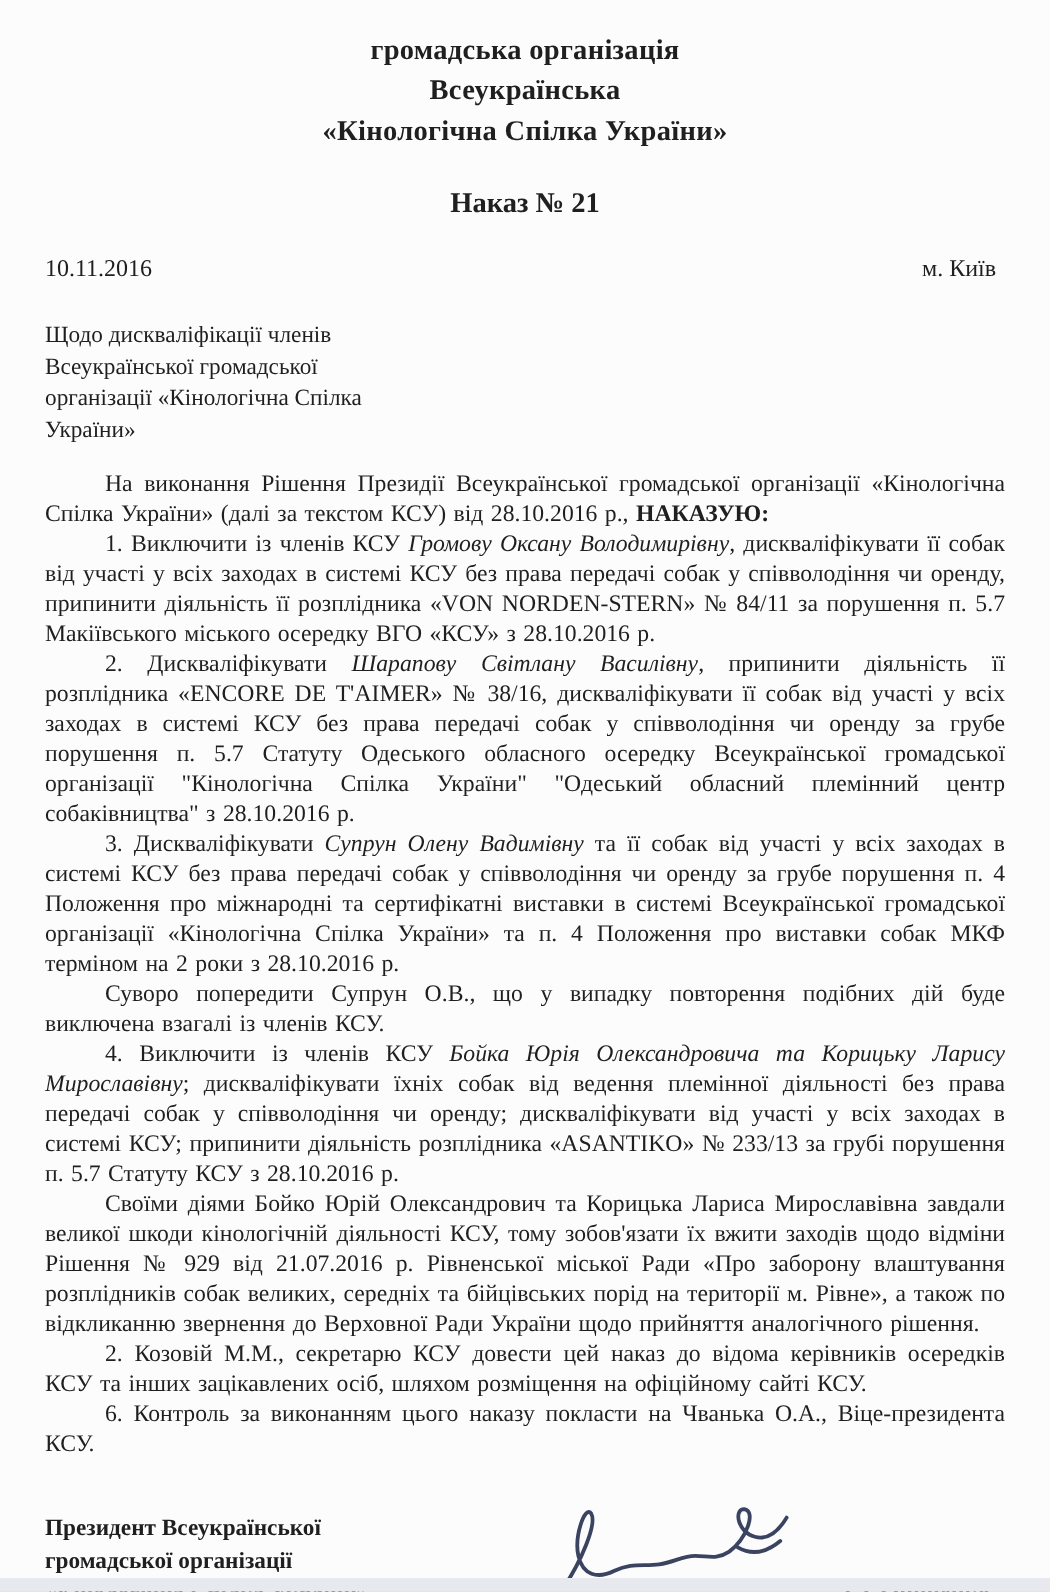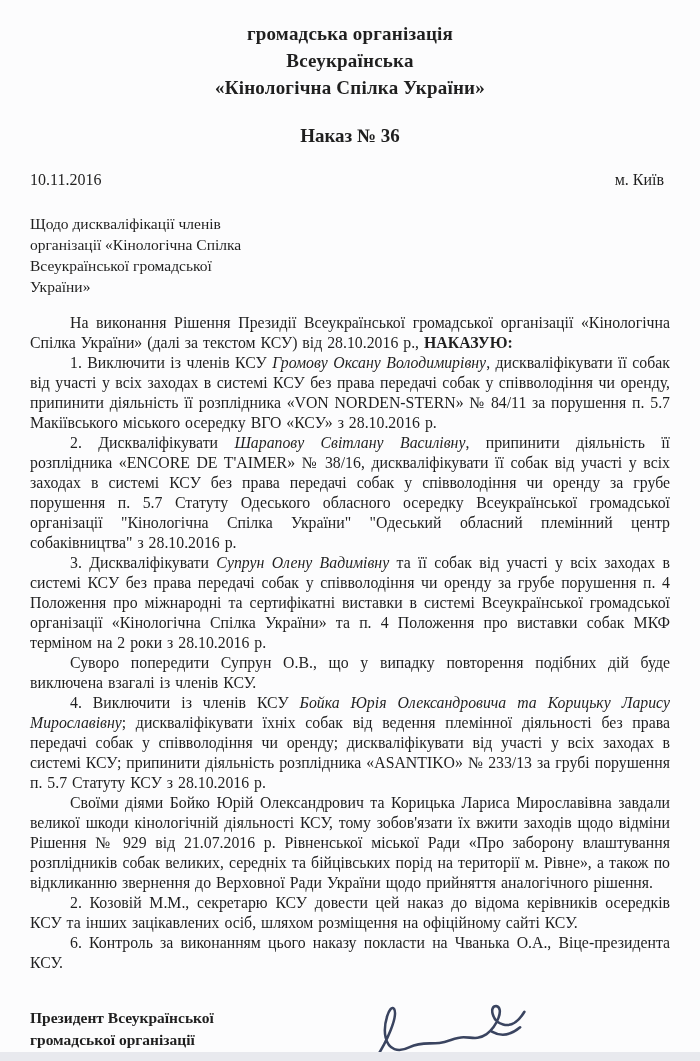--- a/index.html
+++ b/index.html
@@ -95,31 +95,31 @@
 <body>
 
 <div class="page">
 
   <div class="org-header">
     <div class="org-line">громадська організація</div>
     <div class="org-line">Всеукраїнська</div>
     <div class="org-line">«Кінологічна Спілка України»</div>
   </div>
 
-  <div class="order-title">Наказ № 36</div>
+  <div class="order-title">Наказ № 21</div>
 
   <div class="date-row">
     <span class="date">10.11.2016</span>
     <span class="place">м. Київ</span>
   </div>
 
   <div class="subject">
     <div>Щодо дискваліфікації членів</div>
+    <div>Всеукраїнської громадської</div>
     <div>організації «Кінологічна Спілка</div>
-    <div>Всеукраїнської громадської</div>
     <div>України»</div>
   </div>
 
   <div class="order-body">
       <p class="para"><span>На виконання Рішення Президії Всеукраїнської громадської організації «Кінологічна Спілка України» (далі за текстом КСУ) від 28.10.2016 р., </span><span class="seg-bold">НАКАЗУЮ:</span></p>
       <p class="para"><span>1. Виключити із членів КСУ </span><span class="seg-italic">Громову Оксану Володимирівну</span><span>, дискваліфікувати її собак від участі у всіх заходах в системі КСУ без права передачі собак у співволодіння чи оренду, припинити діяльність її розплідника «VON NORDEN-STERN» № 84/11 за порушення п. 5.7 Макіївського міського осередку ВГО «КСУ» з 28.10.2016 р.</span></p>
       <p class="para"><span>2. Дискваліфікувати </span><span class="seg-italic">Шарапову Світлану Василівну</span><span>, припинити діяльність її розплідника «ENCORE DE T'AIMER» № 38/16, дискваліфікувати її собак від участі у всіх заходах в системі КСУ без права передачі собак у співволодіння чи оренду за грубе порушення п. 5.7 Статуту Одеського обласного осередку Всеукраїнської громадської організації "Кінологічна Спілка України" "Одеський обласний племінний центр собаківництва" з 28.10.2016 р.</span></p>
       <p class="para"><span>3. Дискваліфікувати </span><span class="seg-italic">Супрун Олену Вадимівну</span><span> та її собак від участі у всіх заходах в системі КСУ без права передачі собак у співволодіння чи оренду за грубе порушення п. 4 Положення про міжнародні та сертифікатні виставки в системі Всеукраїнської громадської організації «Кінологічна Спілка України» та п. 4 Положення про виставки собак МКФ терміном на 2 роки з 28.10.2016 р.</span></p>
       <p class="para"><span>Суворо попередити Супрун О.В., що у випадку повторення подібних дій буде виключена взагалі із членів КСУ.</span></p>
       <p class="para"><span>4. Виключити із членів КСУ </span><span class="seg-italic">Бойка Юрія Олександровича та Корицьку Ларису Мирославівну</span><span>; дискваліфікувати їхніх собак від ведення племінної діяльності без права передачі собак у співволодіння чи оренду; дискваліфікувати від участі у всіх заходах в системі КСУ; припинити діяльність розплідника «ASANTIKO» № 233/13 за грубі порушення п. 5.7 Статуту КСУ з 28.10.2016 р.</span></p>

